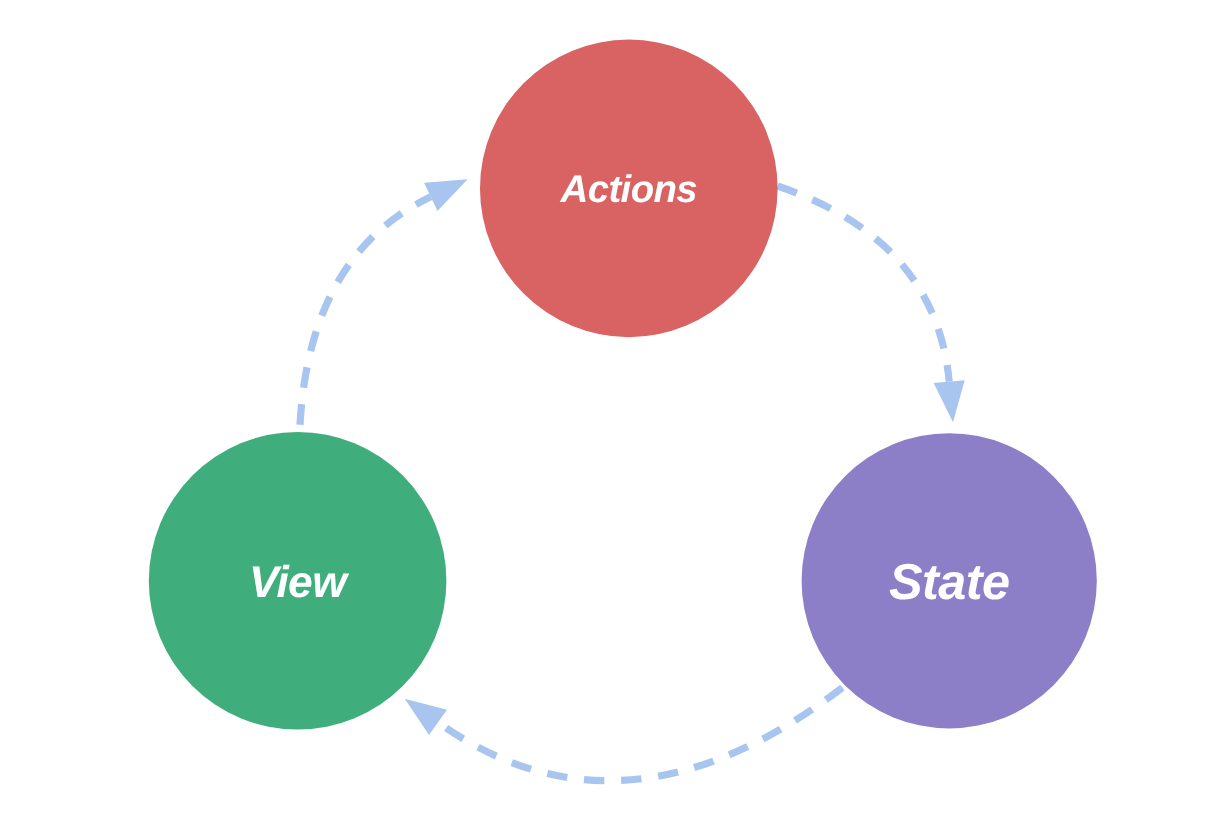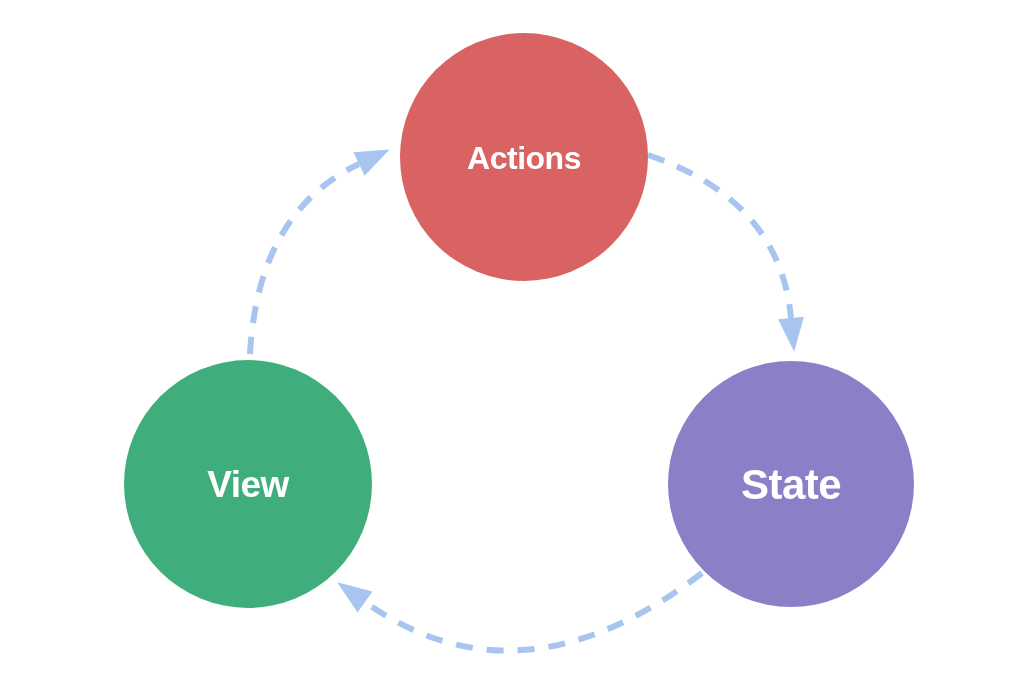--- a/index.html
+++ b/index.html
@@ -6,20 +6,21 @@
     margin: 0;
     padding: 0;
     font-family: "Liberation Sans", sans-serif;
   }
   .stage {
     position: relative;
     width: 1024px;
     height: 693px;
     overflow: hidden;
     background: #ffffff;
+    font-style: italic;
   }
   svg { display: block; }
   .edge {
     fill: none;
     stroke-width: 6px;
     stroke-dasharray: 17 14;
     stroke-linecap: butt;
   }
   .node-label {
     font-family: "Liberation Sans", sans-serif;

